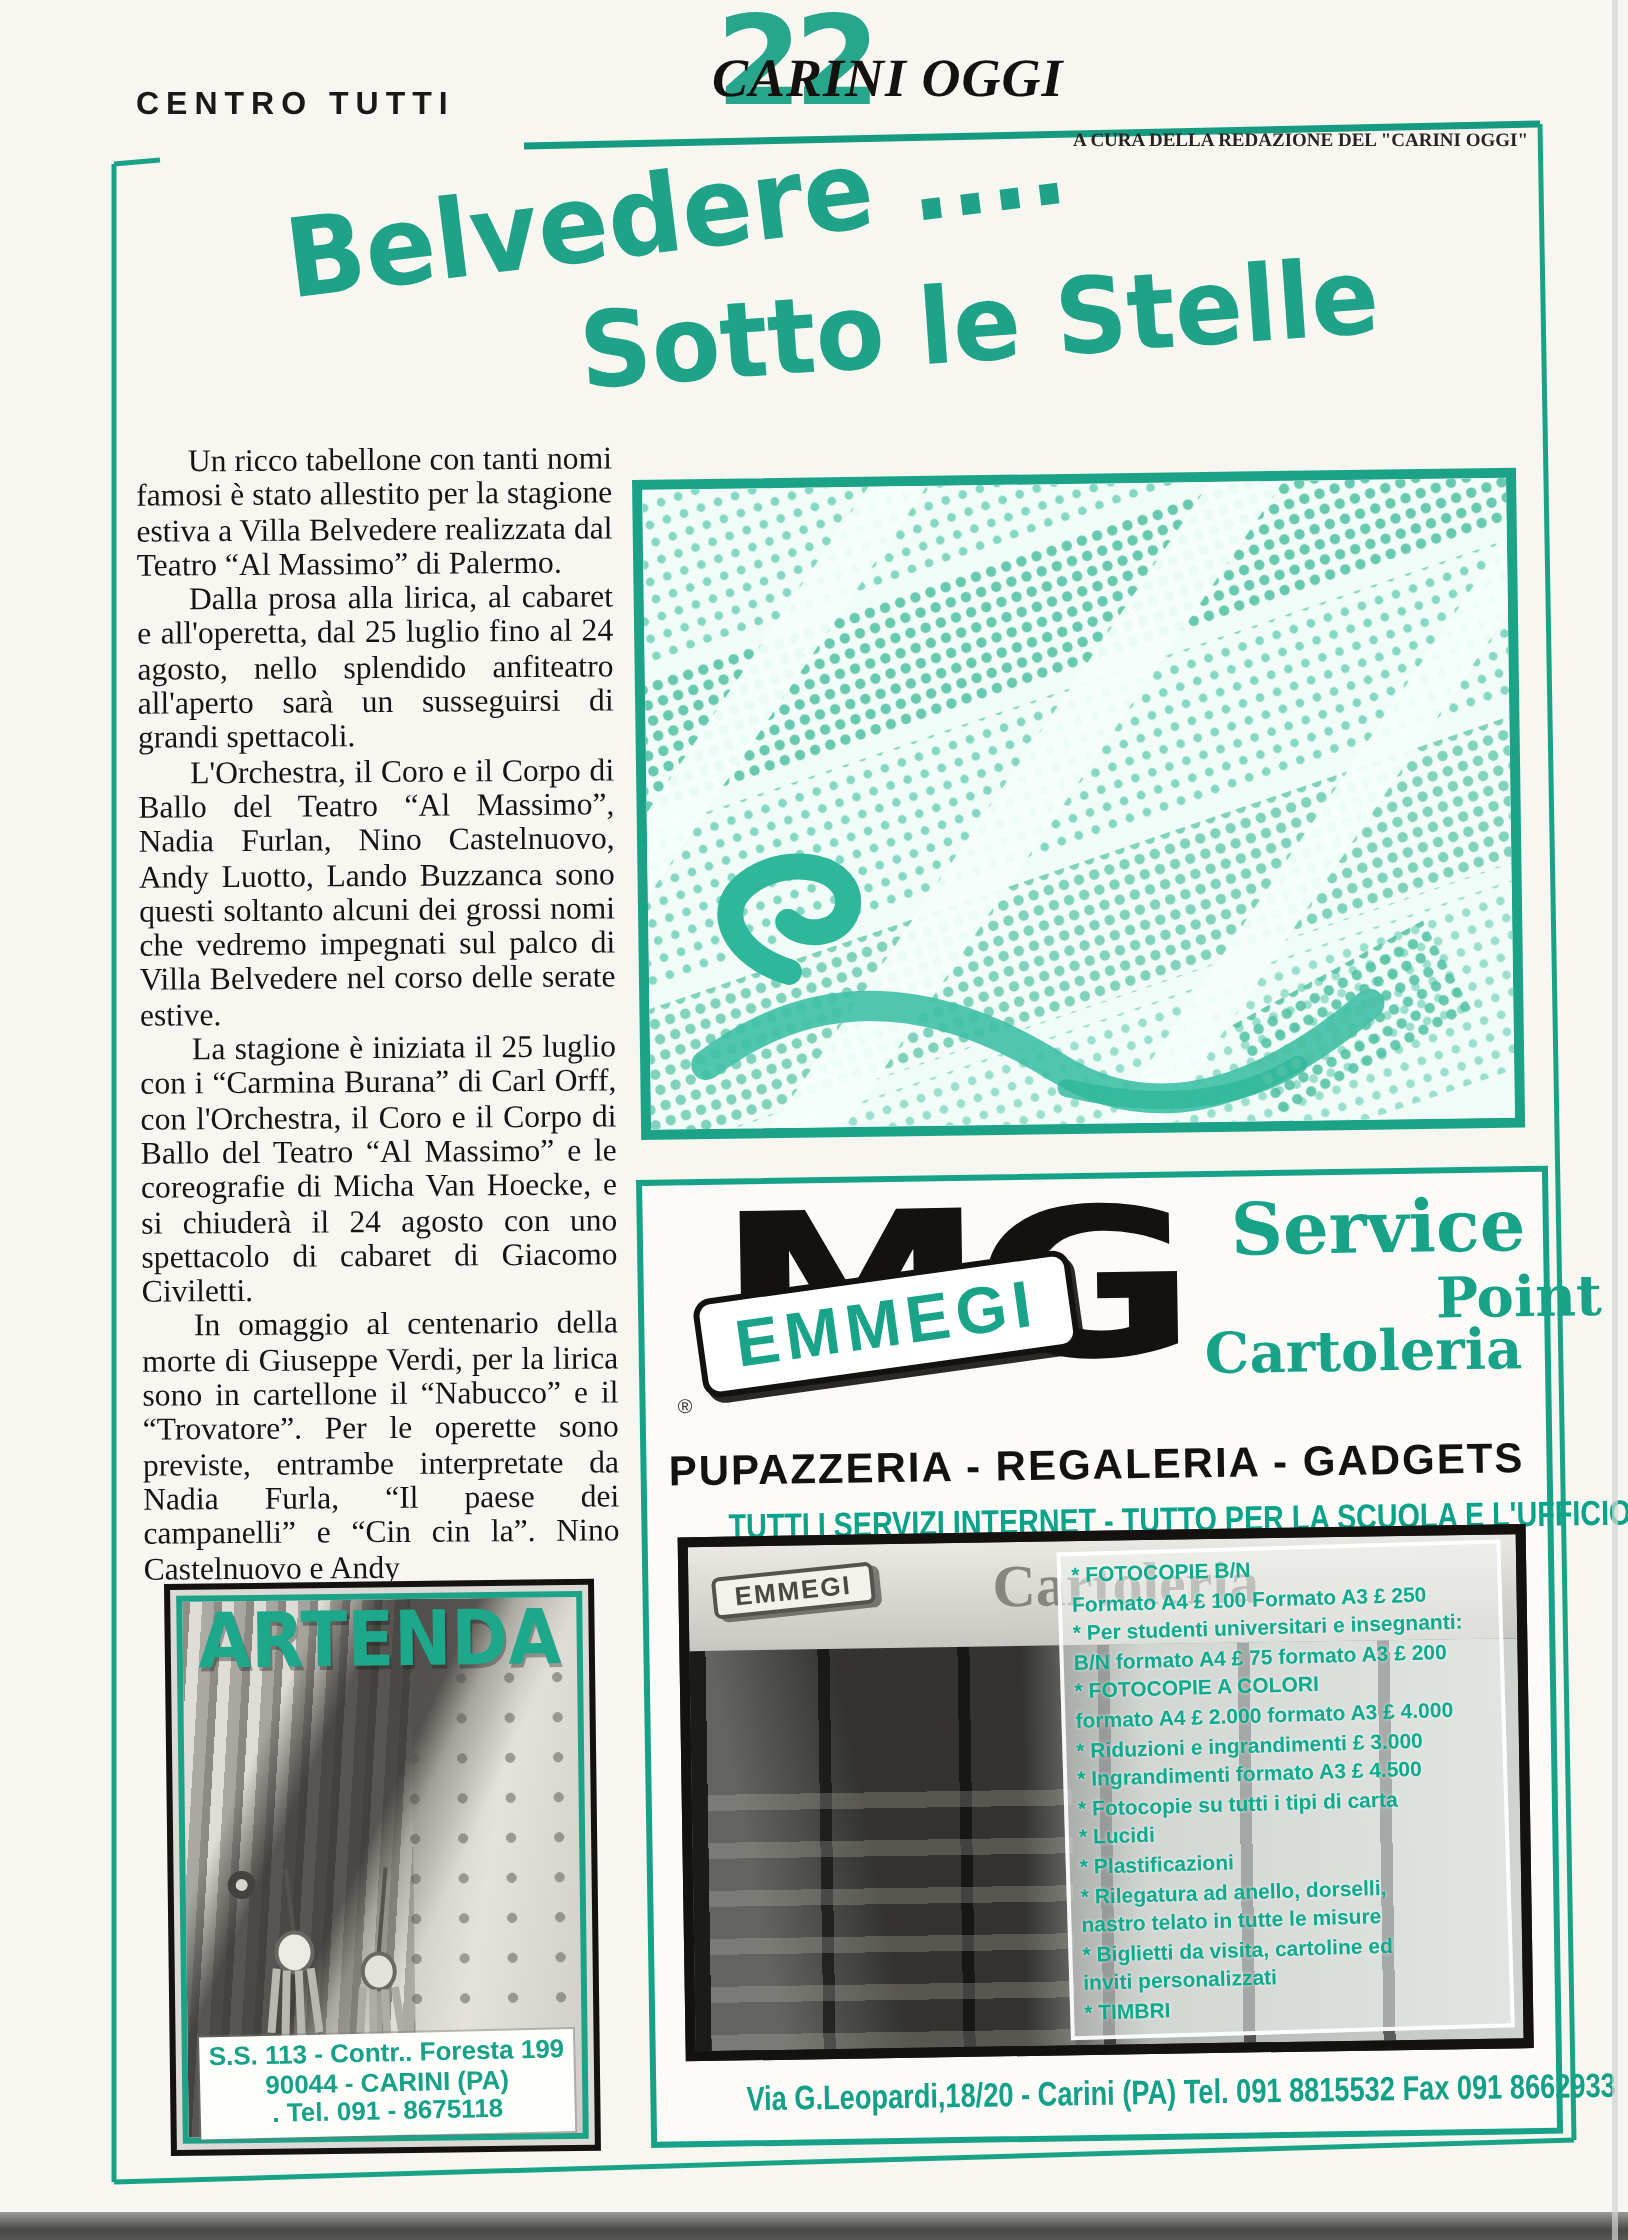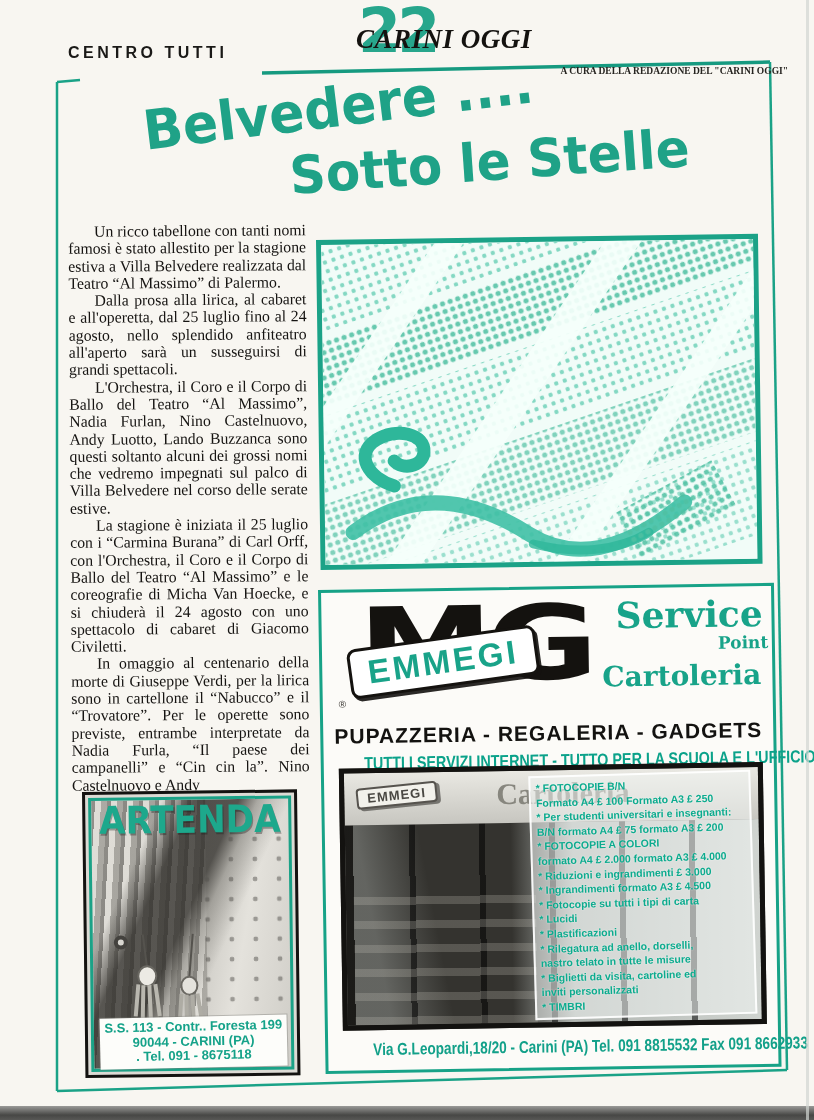--- a/index.html
+++ b/index.html
@@ -10,21 +10,21 @@
   }
   .abs{position:absolute;}
 
   
   .centro-kolbe{left:68px;top:44px;font-size:16px;font-weight:bold;
     letter-spacing:3.5px;color:#1a1917;z-index:5;}
   .page-number{left:358px;top:0px;font-family:"DejaVu Sans",sans-serif;
     font-size:62px;font-weight:bold;color:#27a68c;letter-spacing:-4px;z-index:3;line-height:1;}
   .masthead{left:316px;top:24px;font-family:"Liberation Serif",serif;
     font-style:italic;font-weight:bold;font-size:27px;color:#14120f;z-index:4;letter-spacing:.5px;margin-left:40px;}
-  .credit{left:460px;top:66px;width:328px;text-align:right;
+  .credit{left:436px;top:66px;width:328px;text-align:right;
     font-family:"Liberation Serif",serif;font-size:9.5px;font-weight:bold;color:#262420;z-index:5;}
 
   
   .title-line{font-family:"DejaVu Sans",sans-serif;font-weight:bold;color:#1fa287;
     z-index:4;white-space:nowrap;line-height:1;}
   .title-1{left:140px;top:104px;font-size:52px;transform:rotate(-7deg) scaleY(1.05);transform-origin:left top;}
   .title-2{left:288px;top:150px;font-size:50px;transform:rotate(-4deg) scaleY(1.05);transform-origin:left top;}
 
   
   .article{left:70px;top:222px;width:238px;z-index:4;transform:rotate(-0.4deg);}
@@ -44,21 +44,21 @@
   .mg-monogram{left:36px;top:2px;font-family:"DejaVu Sans",sans-serif;font-weight:bold;
     font-size:112px;line-height:1;color:#14120f;letter-spacing:-6px;
     transform:scaleX(1.22) scaleY(0.92);transform-origin:left top;z-index:1;}
   .emmegi-banner{left:26px;top:46px;background:#ffffff;border:3px solid #14120f;
     border-radius:9px;padding:3px 16px;z-index:2;transform:rotate(-7deg);
     font-size:33px;font-weight:bold;color:#19a389;letter-spacing:3px;
     box-shadow:2px 3px 0 rgba(20,18,15,.9);white-space:nowrap;}
   .registered{left:16px;top:106px;font-size:10px;color:#34312d;z-index:2;}
   .svc{font-family:"DejaVu Serif",serif;font-weight:bold;color:#18a389;white-space:nowrap;z-index:2;}
   .svc-service{left:294px;top:6px;font-size:36px;}
-  .svc-point{left:396px;top:46px;font-size:17px;}
+  .svc-point{left:396px;top:46px;font-size:28px;}
   .svc-cartoleria{left:280px;top:72px;font-size:28px;}
   .products-line{left:0;top:132px;width:100%;text-align:center;font-size:21px;
     font-weight:bold;color:#131210;letter-spacing:1px;white-space:nowrap;z-index:2;}
   .internet-line{left:0;top:161px;width:100%;text-align:center;font-size:17.5px;
     font-weight:bold;color:#0ba28a;white-space:nowrap;
     transform:scaleX(0.82);transform-origin:center top;z-index:2;}
 
   
   .store{left:15px;top:176px;width:424px;height:262px;box-sizing:border-box;
     border:5px solid #131210;background:#34332f;overflow:hidden;z-index:2;}

